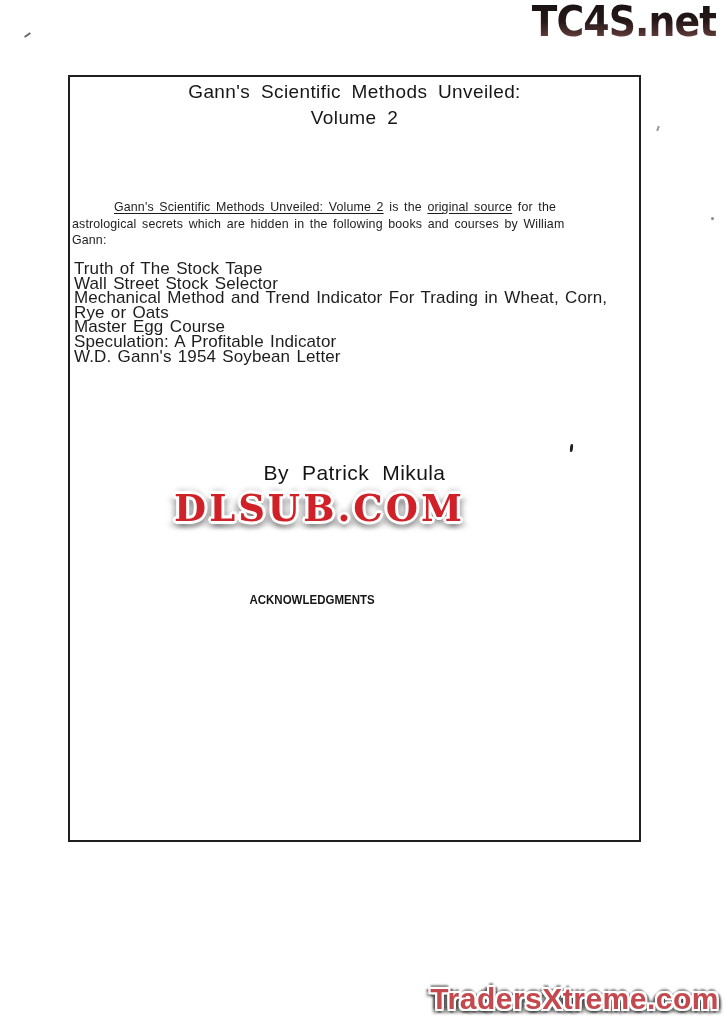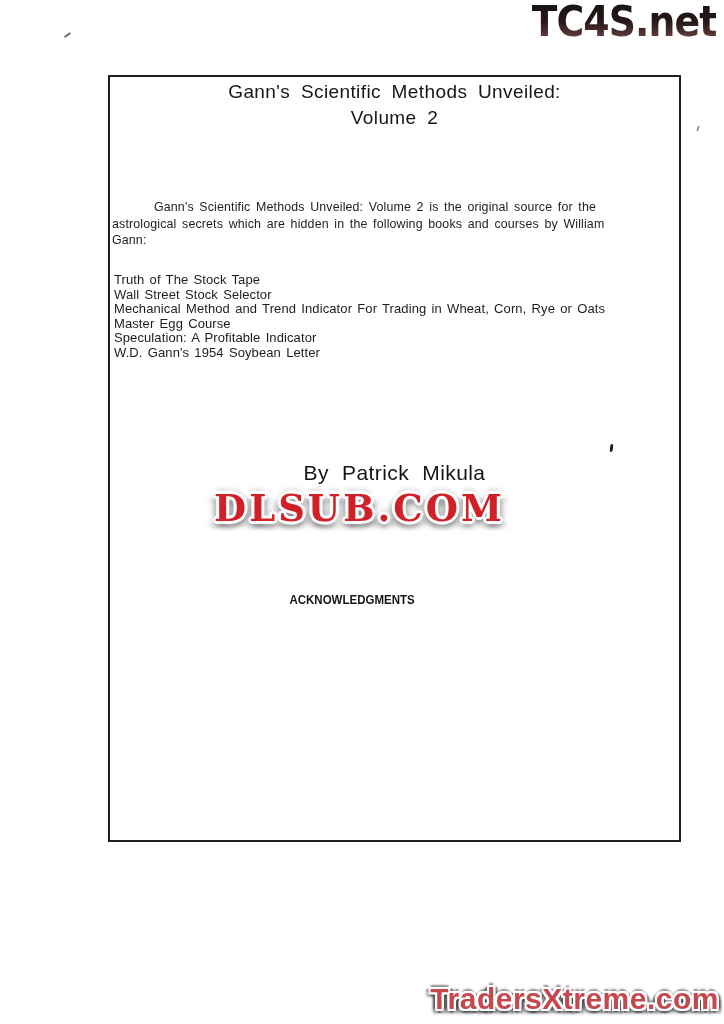--- a/index.html
+++ b/index.html
@@ -8,46 +8,46 @@
     --logo-dark:#181212;
     --logo-maroon:#8a5656;
     --ink:#1d1d1d;
   }
   *{margin:0;padding:0;box-sizing:border-box;}
   html,body{background:#ffffff;}
   body{
     width:724px;height:1024px;position:relative;overflow:hidden;
     font-family:"Liberation Sans", sans-serif;color:var(--ink);
   }
-  .page{position:absolute;inset:0;background:#fff;margin-left:40px;}
+  .page{position:absolute;inset:0;background:#fff;}
 
   
   .border-box{
     position:absolute;left:68px;top:75px;width:573px;height:767px;
     border:2px solid #1f1f1f;background:transparent;
   }
 
   
   .title{
     position:absolute;left:68px;top:79px;width:573px;text-align:center;
     font-size:19px;line-height:26px;letter-spacing:.4px;word-spacing:5px;color:#161616;
   }
 
   
   .intro{
     position:absolute;left:72px;top:199px;width:530px;
     font-size:12.4px;line-height:16.5px;letter-spacing:.15px;word-spacing:2px;
     text-indent:42px;color:var(--ink);
   }
-  .intro .u{text-underline-offset:2px;}
+  .intro .u{text-decoration:underline;text-underline-offset:2px;}
 
   
   .book-list{
-    position:absolute;left:74px;top:273px;width:540px;list-style:none;
-    font-size:13px;line-height:14.6px;letter-spacing:.1px;word-spacing:1.5px;color:var(--ink);
+    position:absolute;left:74px;top:262px;width:540px;list-style:none;
+    font-size:17px;line-height:14.6px;letter-spacing:.1px;word-spacing:1.5px;color:var(--ink);
   }
 
   
   .byline{
     position:absolute;left:68px;top:461px;width:573px;text-align:center;
     font-size:21px;letter-spacing:.4px;word-spacing:7px;color:#141414;
   }
 
   
   .dlsub{

